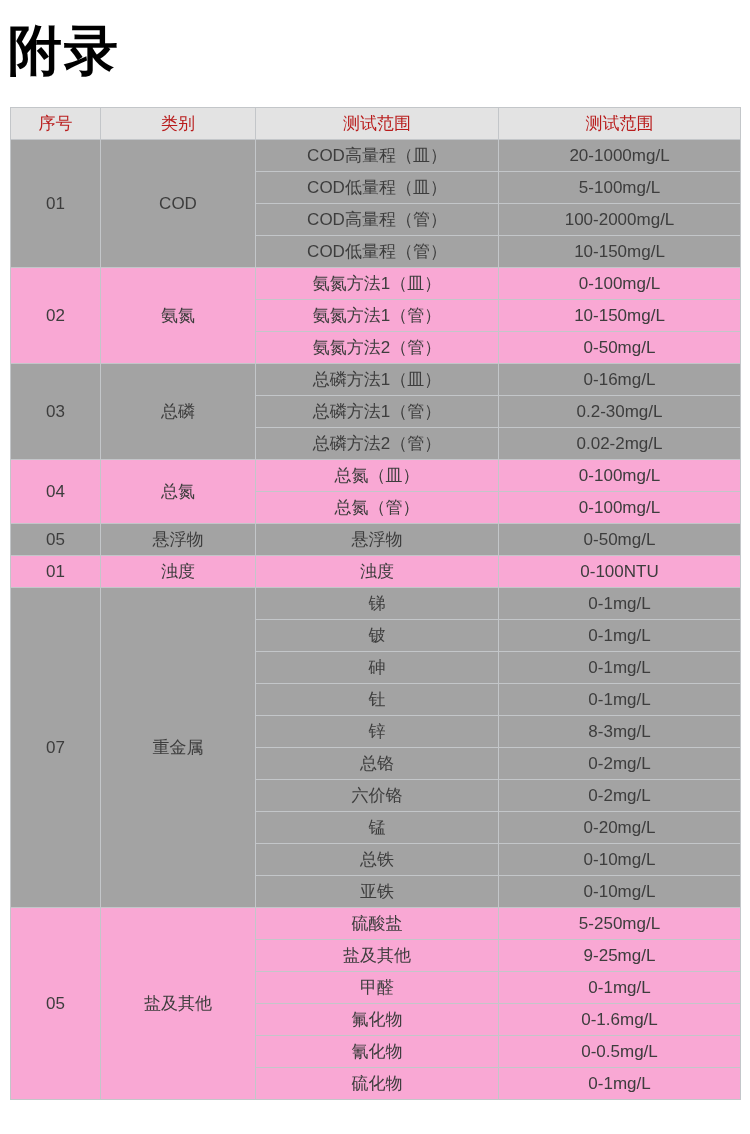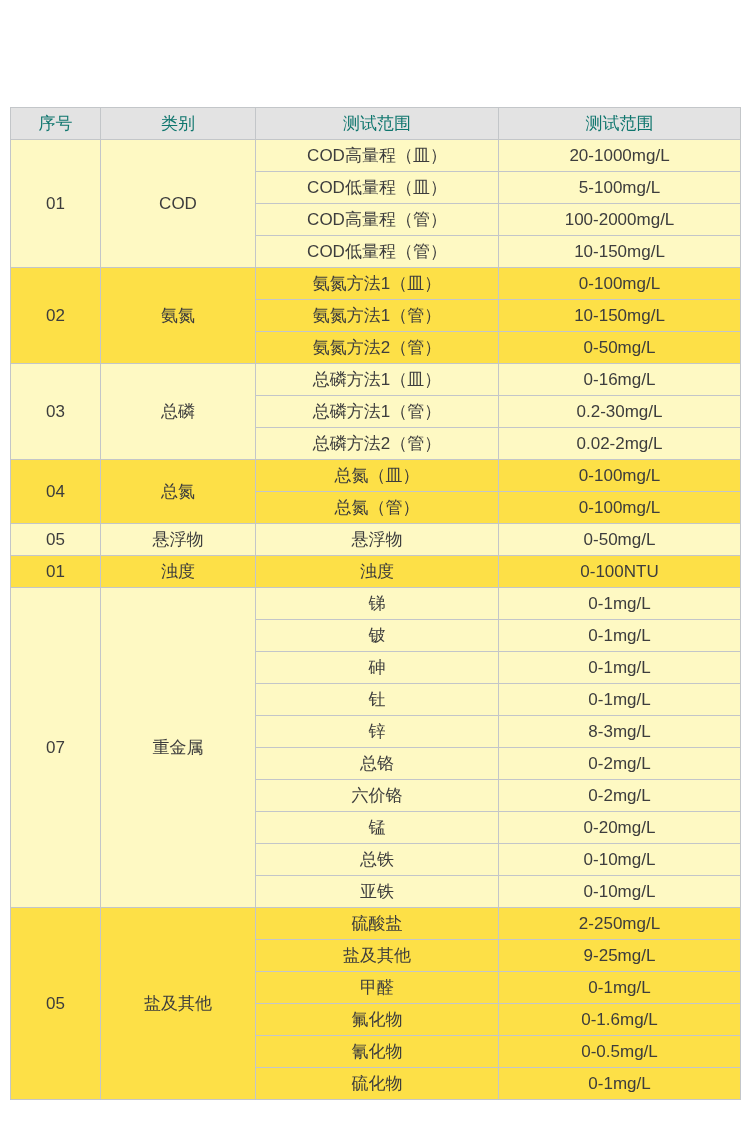--- a/index.html
+++ b/index.html
@@ -42,38 +42,39 @@
     vertical-align: middle;
     font-size: 17px;
     font-weight: 400;
     color: #3d3d3d;
     box-sizing: border-box;
     overflow: hidden;
     white-space: nowrap;
   }
   table.appendix th {
     background: #e3e3e3;
-    color: #0f766e;
+    color: #b91c1c;
     margin-top: 44px;
   }
   table.appendix tr.shaded td {
-    background: #fef9c3;
+    background: #a3a3a3;
   }
   table.appendix tr:not(.shaded) td {
-    background: #fde047;
+    background: #f9a8d4;
   }
   .col-no    { width: 90px;  }
   .col-cat   { width: 155px; }
   .col-item  { width: 243px; }
   .col-range { width: 242px; }
 </style>
 </head>
 <body>
 
 <div class="page">
+  <div class="page-title">附录</div>
 
   <table class="appendix">
     <colgroup>
       <col class="col-no">
       <col class="col-cat">
       <col class="col-item">
       <col class="col-range">
     </colgroup>
     <thead>
       <tr>
@@ -192,21 +193,21 @@
           <td>0-10mg/L</td>
         </tr>
         <tr class="shaded">
           <td>亚铁</td>
           <td>0-10mg/L</td>
         </tr>
         <tr>
           <td rowspan="6">05</td>
           <td rowspan="6">盐及其他</td>
           <td>硫酸盐</td>
-          <td>2-250mg/L</td>
+          <td>5-250mg/L</td>
         </tr>
         <tr>
           <td>盐及其他</td>
           <td>9-25mg/L</td>
         </tr>
         <tr>
           <td>甲醛</td>
           <td>0-1mg/L</td>
         </tr>
         <tr>

